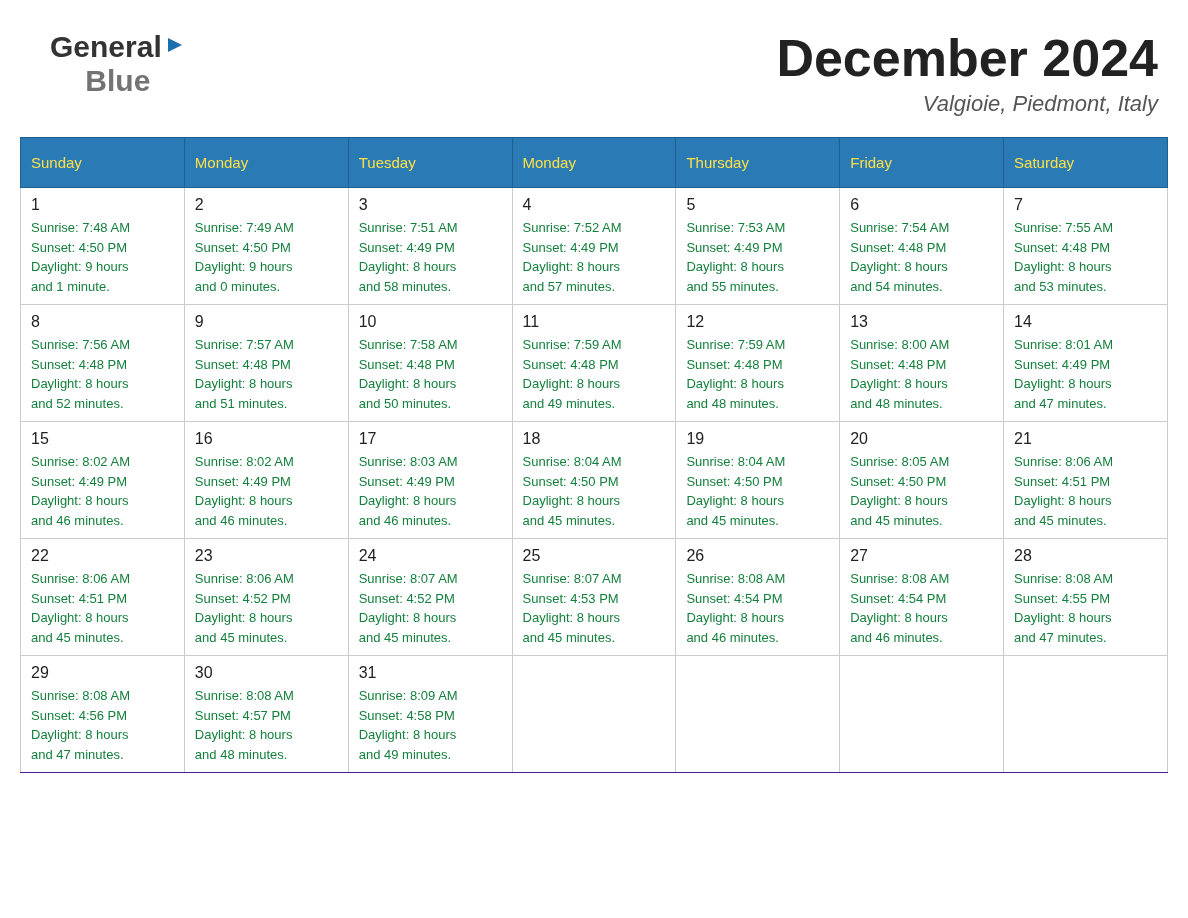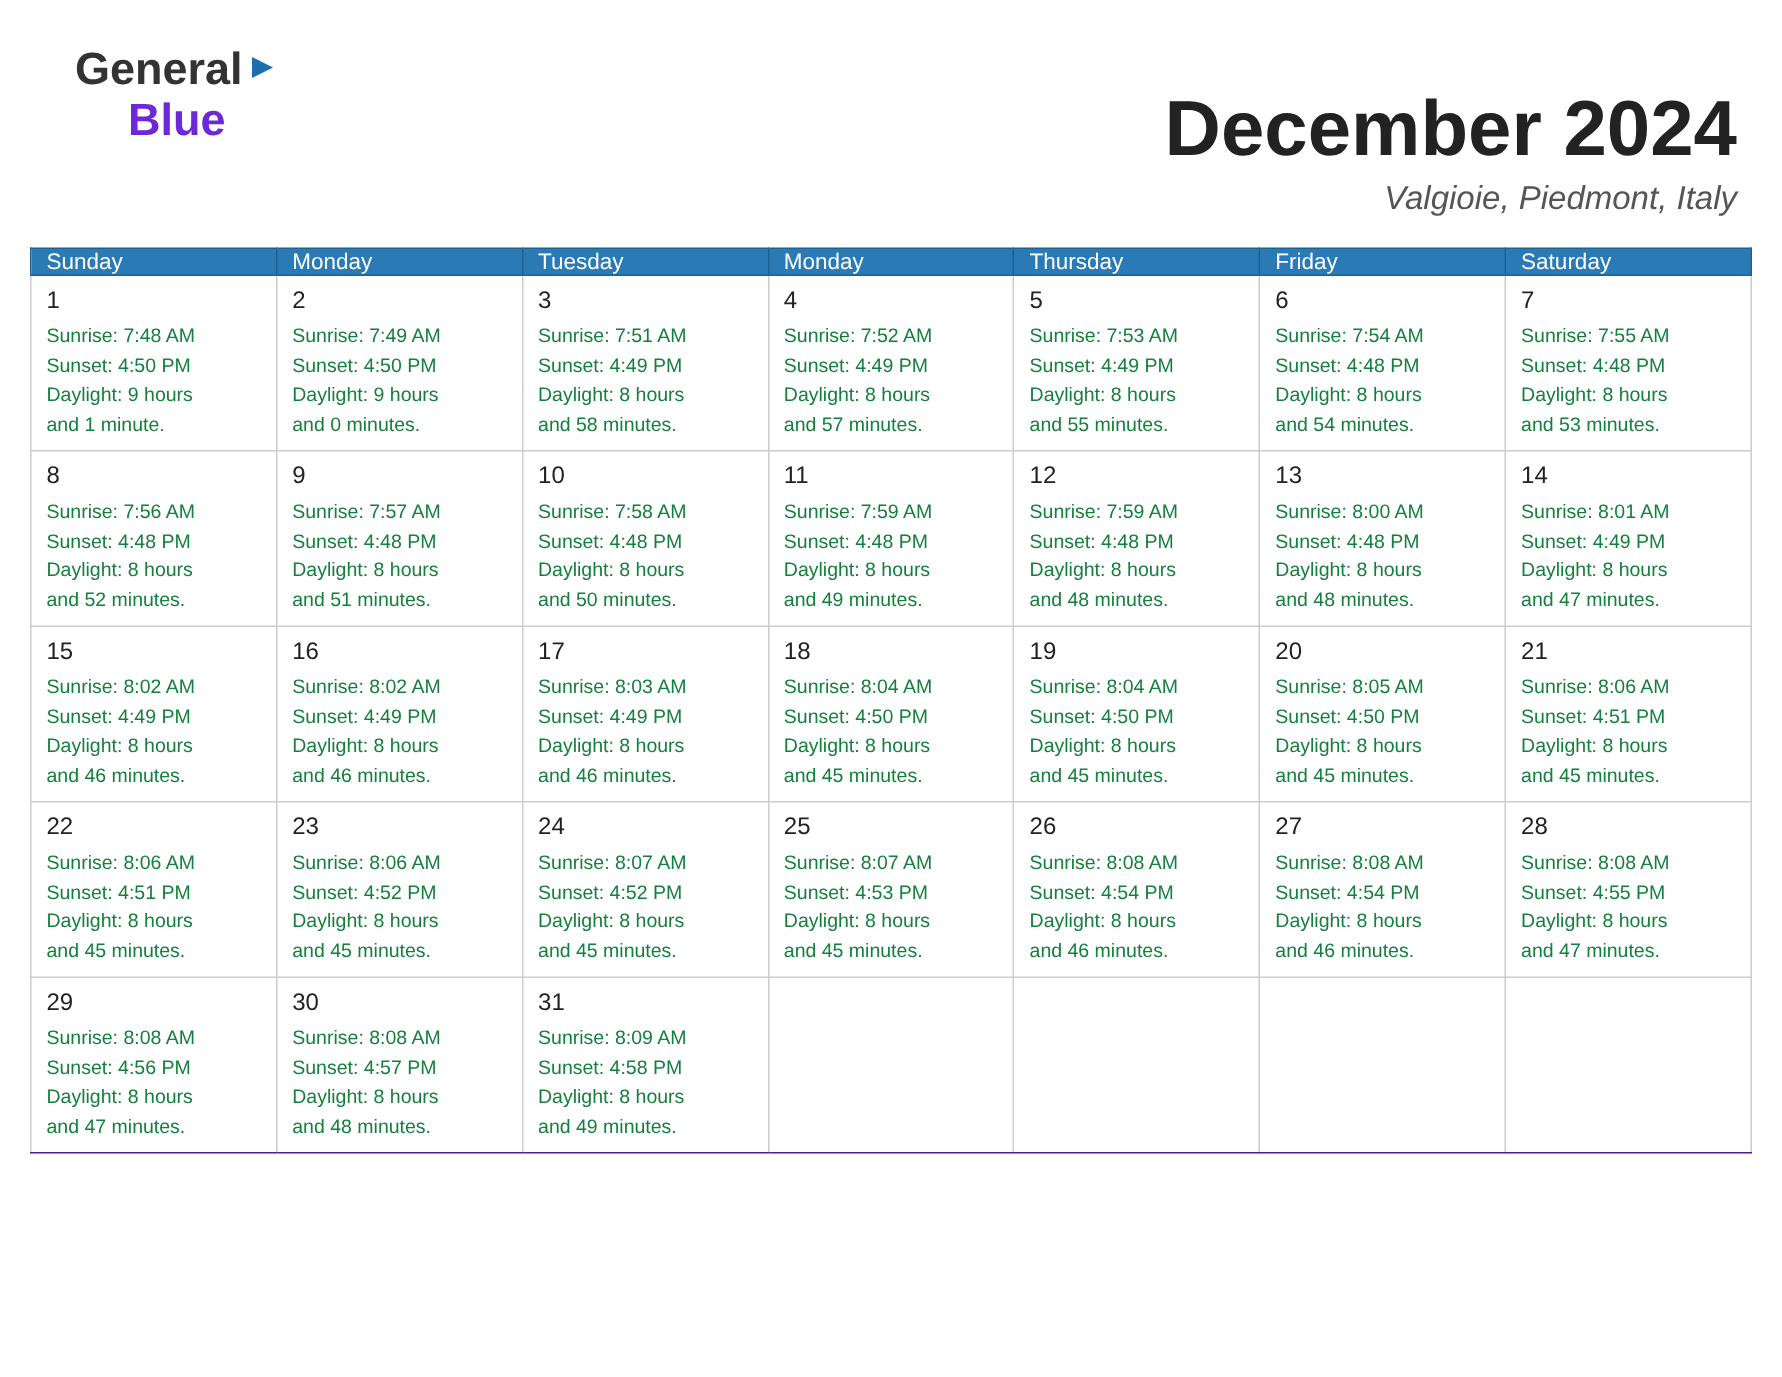--- a/index.html
+++ b/index.html
@@ -24,39 +24,38 @@
       margin-left: 20px;
     }
     .title-block {
       text-align: right;
     }
     .month-title {
       font-size: 52px;
       font-weight: bold;
       color: #222;
       line-height: 1.1;
-      margin-top: 28px;
     }
     .location-title {
       font-size: 22px;
       color: #555;
       margin-top: 4px;
       font-style: italic;
     }
     .calendar-table {
       width: 100%;
       border-collapse: collapse;
       border: 1px solid #aaa;
     }
     .calendar-table th {
       background-color: #2a7ab5;
-      color: #ffffff;
+      color: #fde047;
       font-size: 15px;
       font-weight: normal;
-      padding: 0 10px;
+      padding: 16px 10px;
       text-align: left;
       border: 1px solid #1e6090;
     }
     .calendar-table td {
       vertical-align: top;
       padding: 8px 10px;
       border: 1px solid #ccc;
       font-size: 13px;
       color: #333;
       width: 14.28%;
@@ -88,21 +87,21 @@
     }
     .logo-arrow {
       display: inline-block;
       margin-left: 2px;
       position: relative;
       top: 0px;
     }
     .logo-text-blue {
       font-size: 30px;
       font-weight: bold;
-      color: #6d28d9;
+      color: #737373;
       margin-top: -4px;
     }
   </style>
 </head>
 <body>
 
 <div class="header">
   <div class="logo">
     <div class="logo-row">
       <span class="logo-text-general">General</span>

